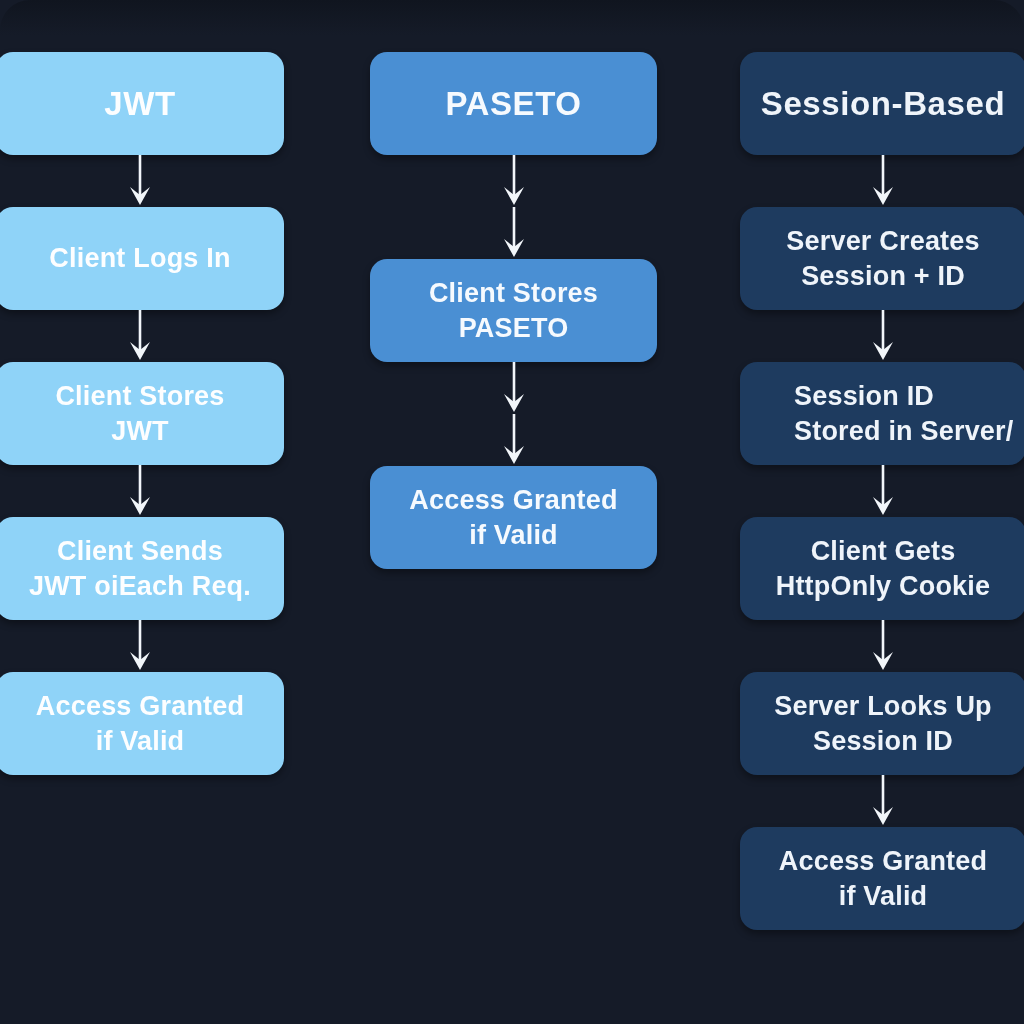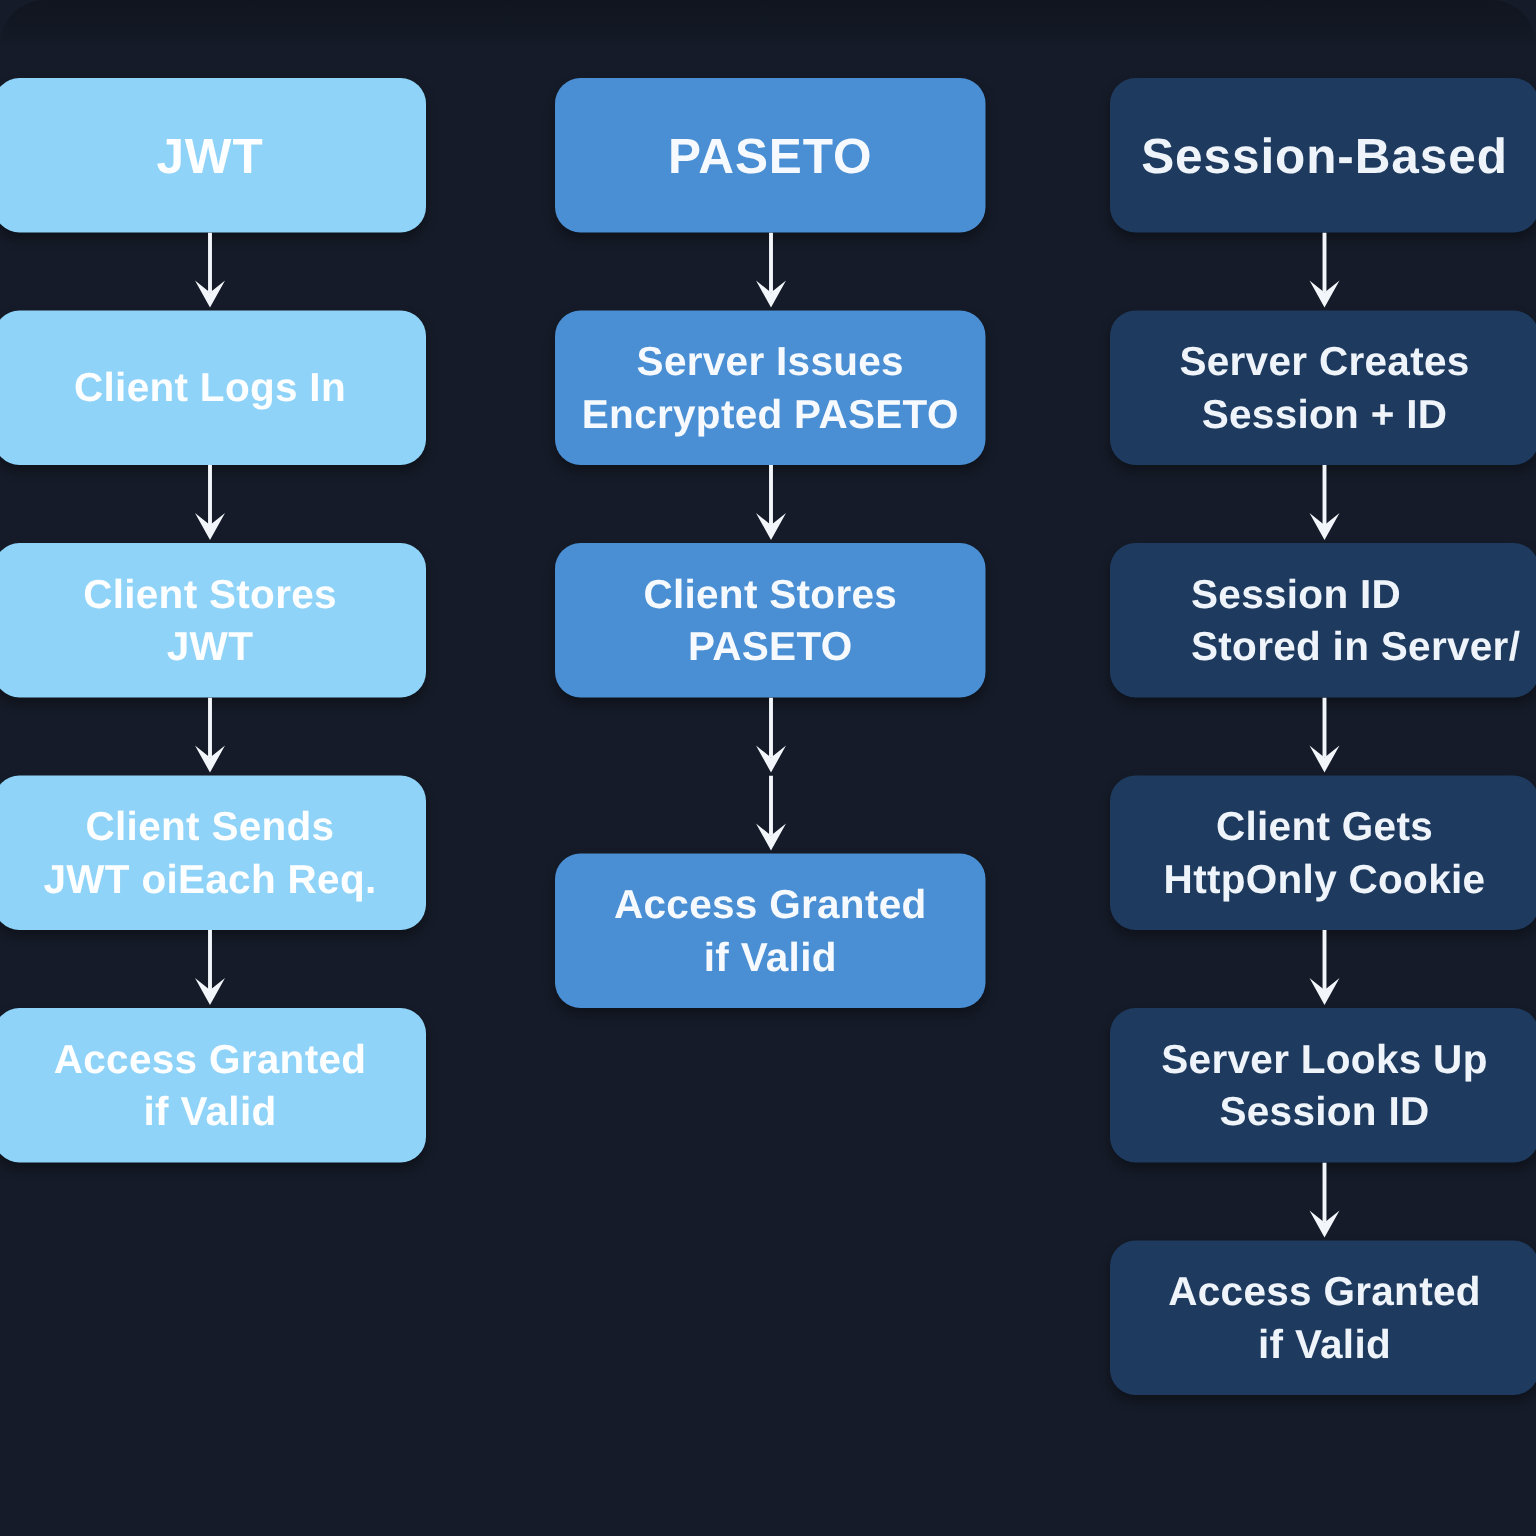--- a/index.html
+++ b/index.html
@@ -104,22 +104,20 @@
   </div>
 
   <div class="column col-1" style="--box: #4A8FD3; --txt: #F6FAFE;">
     <div class="node header">PASETO</div>
     <div class="arrow-slot">
       <svg viewBox="0 0 26 52">
           <line x1="13" y1="0" x2="13" y2="40" stroke="#F2F6FA" stroke-width="2.6"></line>
           <path d="M3,32 L13,50 L23,32 L13,40 Z" fill="#F2F6FA"></path>
         </svg>
     </div>
-    <div class="node">Server Issues
-Encrypted PASETO</div>
     <div class="arrow-slot">
       <svg viewBox="0 0 26 52">
           <line x1="13" y1="0" x2="13" y2="40" stroke="#F2F6FA" stroke-width="2.6"></line>
           <path d="M3,32 L13,50 L23,32 L13,40 Z" fill="#F2F6FA"></path>
         </svg>
     </div>
     <div class="node">Client Stores
 PASETO</div>
     <div class="arrow-slot">
       <svg viewBox="0 0 26 52">

